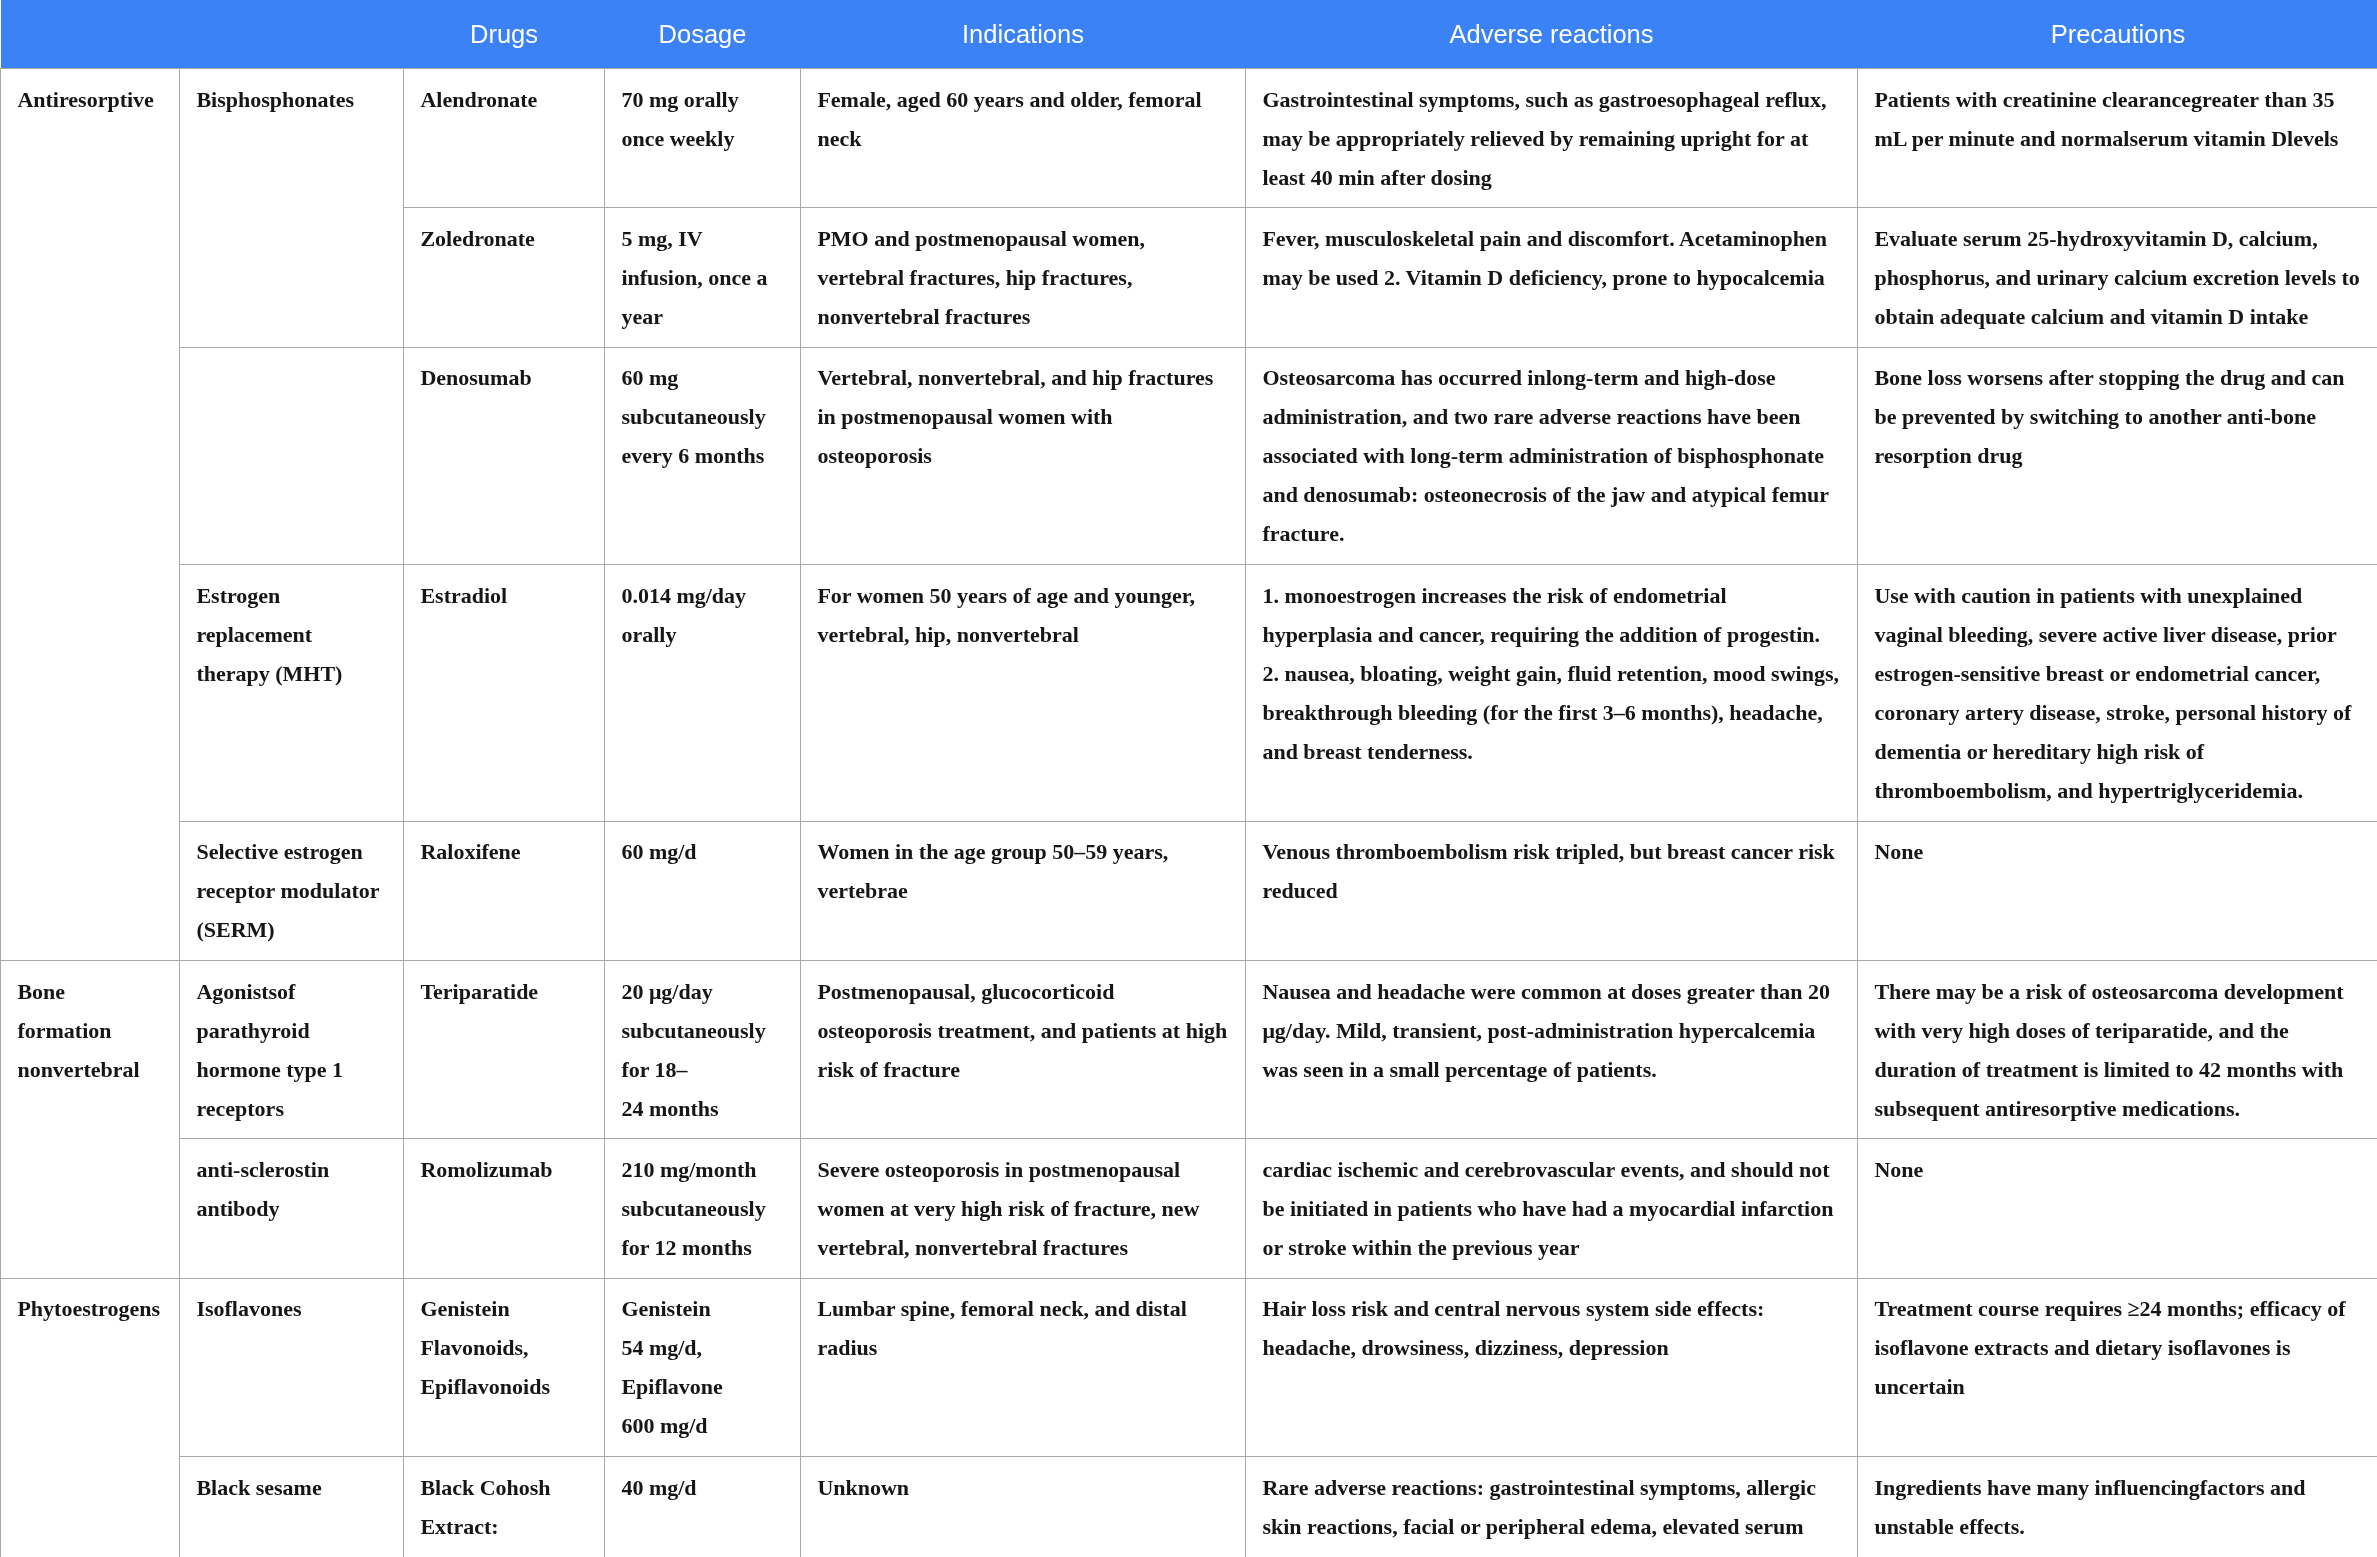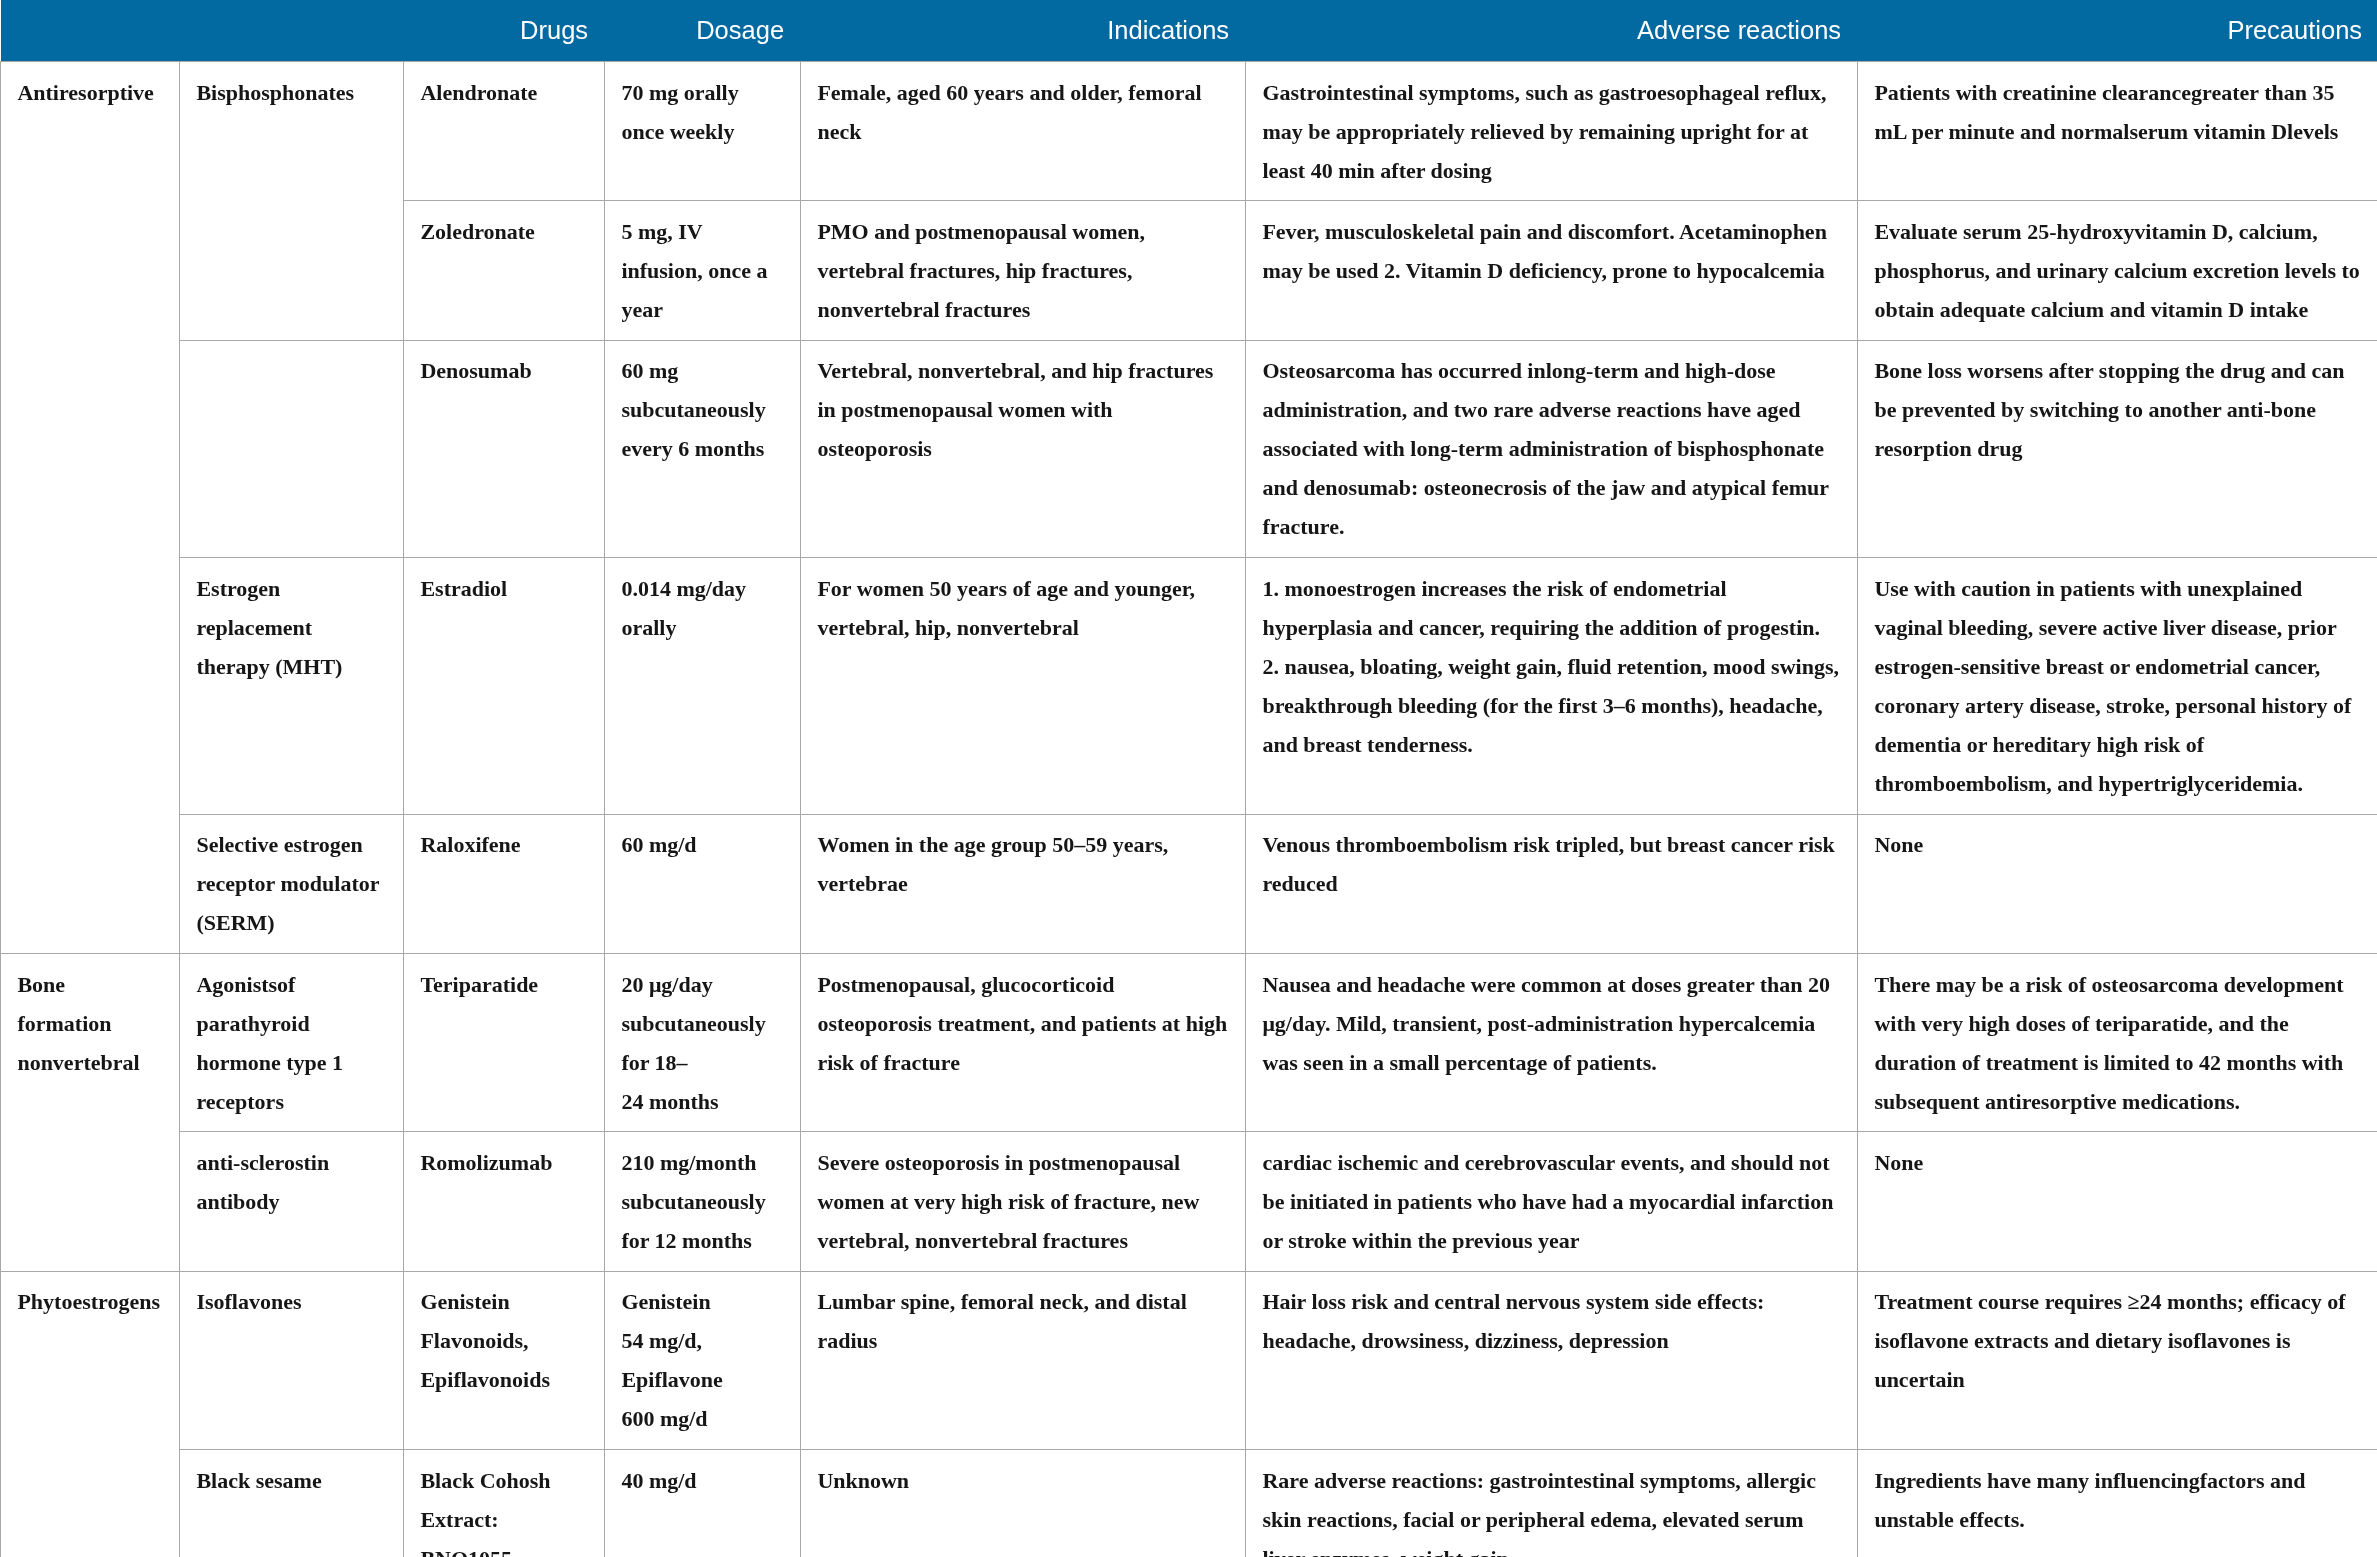--- a/index.html
+++ b/index.html
@@ -14,29 +14,29 @@
     color: #161616;
   }
   table.drug-table td {
     border: 0.8px solid #a8a8a8;
     vertical-align: top;
     padding: 10.7px 16.4px 10.7px 16.4px;
     overflow: hidden;
     font-weight: bold;
   }
   table.drug-table thead th {
-    background: #0369a1;
+    background: #3b82f6;
     color: #ffffff;
     font-family: "Liberation Sans", sans-serif;
     font-weight: 400;
     font-size: 25.5px;
-    text-align: right;
+    text-align: center;
     vertical-align: middle;
     padding: 0 16.4px;
-    height: 61px;
+    height: 68px;
     border: none;
   }
   td.pre { white-space: pre-line; }
   tr.r1 { height: 133px; }
   tr.r2 { height: 132px; }
   tr.r3 { height: 212px; }
   tr.r4 { height: 255px; }
   tr.r5 { height: 133px; }
   tr.r6 { height: 174px; }
   tr.r7 { height: 133px; }
@@ -87,21 +87,21 @@
       <td>Fever, musculoskeletal pain and discomfort. Acetaminophen may be used 2. Vitamin D deficiency, prone to hypocalcemia</td>
       <td>Evaluate serum 25-hydroxyvitamin D, calcium, phosphorus, and urinary calcium excretion levels to obtain adequate calcium and vitamin D intake</td>
     </tr>
     <tr class="r3">
       <td class="pre"></td>
       <td class="pre">Denosumab</td>
       <td class="pre">60 mg
 subcutaneously
 every 6 months</td>
       <td>Vertebral, nonvertebral, and hip fractures in postmenopausal women with osteoporosis</td>
-      <td>Osteosarcoma has occurred inlong-term and high-dose administration, and two rare adverse reactions have aged associated with long-term administration of bisphosphonate and denosumab: osteonecrosis of the jaw and atypical femur fracture.</td>
+      <td>Osteosarcoma has occurred inlong-term and high-dose administration, and two rare adverse reactions have been associated with long-term administration of bisphosphonate and denosumab: osteonecrosis of the jaw and atypical femur fracture.</td>
       <td>Bone loss worsens after stopping the drug and can be prevented by switching to another anti-bone resorption drug</td>
     </tr>
     <tr class="r4">
       <td class="pre">Estrogen
 replacement
 therapy (MHT)</td>
       <td class="pre">Estradiol</td>
       <td class="pre">0.014 mg/day
 orally</td>
       <td>For women 50 years of age and younger, vertebral, hip, nonvertebral</td>

